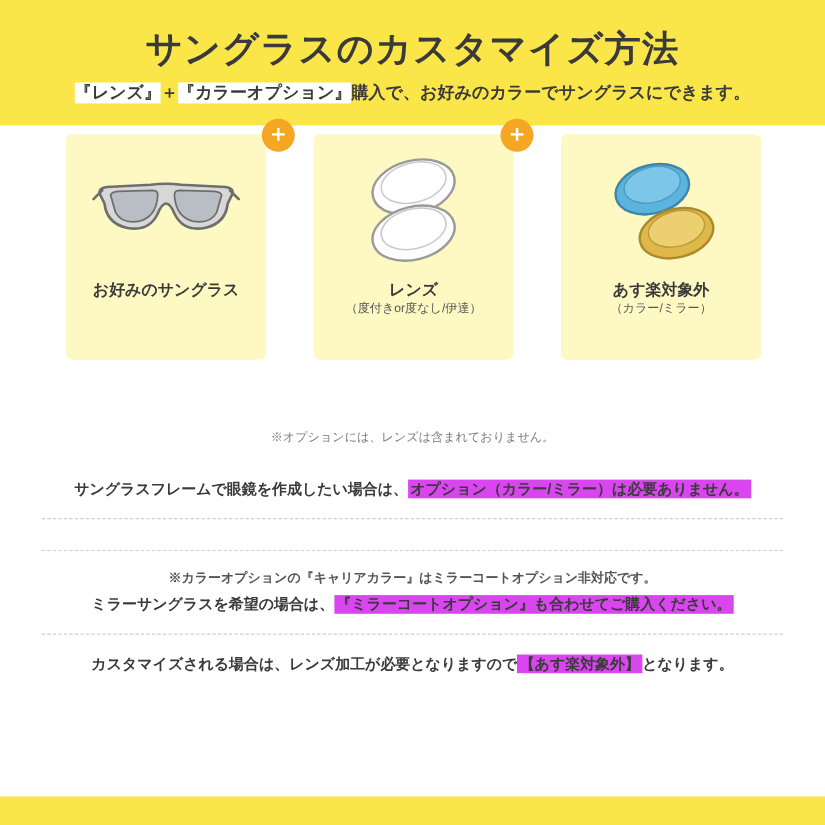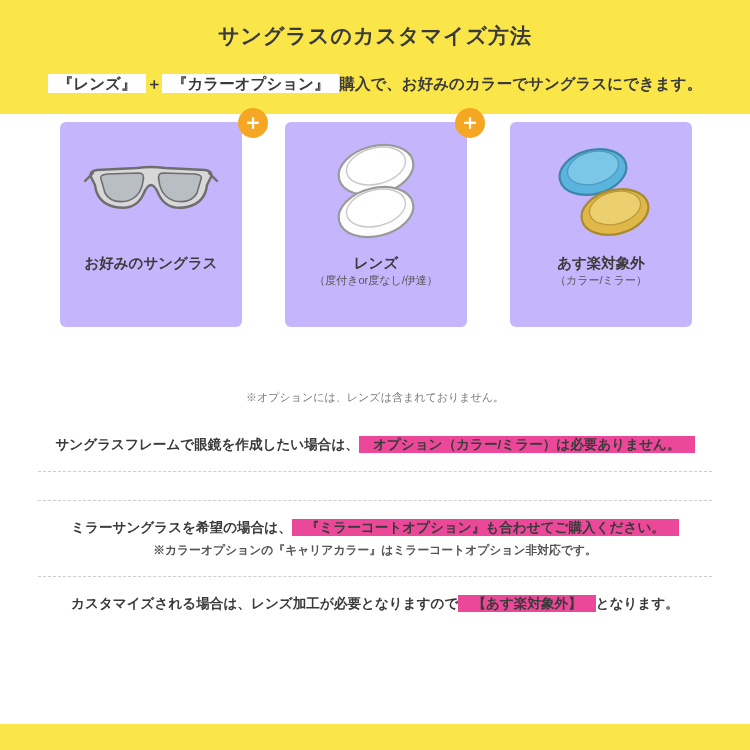--- a/index.html
+++ b/index.html
@@ -12,39 +12,39 @@
   .page { position: relative; width: 750px; height: 750px; }
 
   
   .top-band {
     position: absolute; top: 0; left: 0; width: 750px; height: 114px;
     background: #fbe64a;
   }
   .title {
     position: absolute; top: 22px; left: 0; width: 750px;
     text-align: center;
-    font-size: 21px; font-weight: bold; color: #3a3a3a;
+    font-size: 33px; font-weight: bold; color: #3a3a3a;
     letter-spacing: 1px;
   }
   .subtitle {
     position: absolute; top: 74px; left: 0; width: 750px;
     text-align: center;
     font-size: 15.5px; font-weight: bold; color: #3a3a3a;
   }
-  .hl-white { background: #ffffff; padding: 1px 10px; }
+  .hl-white { background: #ffffff; padding: 1px 0; }
 
   
   .cards {
     position: absolute; top: 122px; left: 60px;
     width: 632px; height: 210px;
     display: flex; justify-content: space-between; align-items: flex-start;
   }
   .card {
     width: 182px; height: 205px;
-    background: #c4b5fd;
+    background: #fef9c3;
     border-radius: 6px;
     position: relative;
     display: flex; flex-direction: column; align-items: center;
   }
   .card-art { height: 130px; width: 100%; display: flex; align-items: center; justify-content: center; padding-top: 8px;}
   .card-label {
     font-size: 14.5px; font-weight: bold; color: #3a3a3a; text-align: center;
     margin-top: 2px;
   }
   .card-sub {
@@ -76,21 +76,21 @@
   .notes {
     position: absolute; top: 418px; left: 38px; width: 674px;
   }
   .block { padding: 14px 0 14px 0; text-align: center; }
   .block + .block { border-top: 1.5px dashed #cfcfcf; }
   .line {
     font-size: 13.6px; font-weight: bold; color: #3a3a3a;
     line-height: 1.85;
   }
   .line.sub { font-size: 11.8px; font-weight: bold; color: #555; }
-  .hl { background: #ec4899; padding: 1px 14px; }
+  .hl { background: #d946ef; padding: 1px 2px; }
 
   
   .bottom-band {
     position: absolute; bottom: 0; left: 0; width: 750px; height: 26px;
     background: #fbe64a;
   }
 </style>
 </head>
 <body>
 
@@ -159,25 +159,25 @@
     <div class="block">
       <div class="line">
         <span>サングラスフレームで眼鏡を作成したい場合は、</span><span class="hl">オプション（カラー/ミラー）は必要ありません。</span>
       </div>
     </div>
 
     <div class="block">
     </div>
 
     <div class="block">
+      <div class="line sub">
+        <span>※カラーオプションの『キャリアカラー』はミラーコートオプション非対応です。</span>
+      </div>
       <div class="line">
         <span>ミラーサングラスを希望の場合は、</span><span class="hl">『ミラーコートオプション』も合わせてご購入ください。</span>
-      </div>
-      <div class="line sub">
-        <span>※カラーオプションの『キャリアカラー』はミラーコートオプション非対応です。</span>
       </div>
     </div>
 
     <div class="block">
       <div class="line">
         <span>カスタマイズされる場合は、レンズ加工が必要となりますので</span><span class="hl">【あす楽対象外】</span><span>となります。</span>
       </div>
     </div>
 
   </div>

